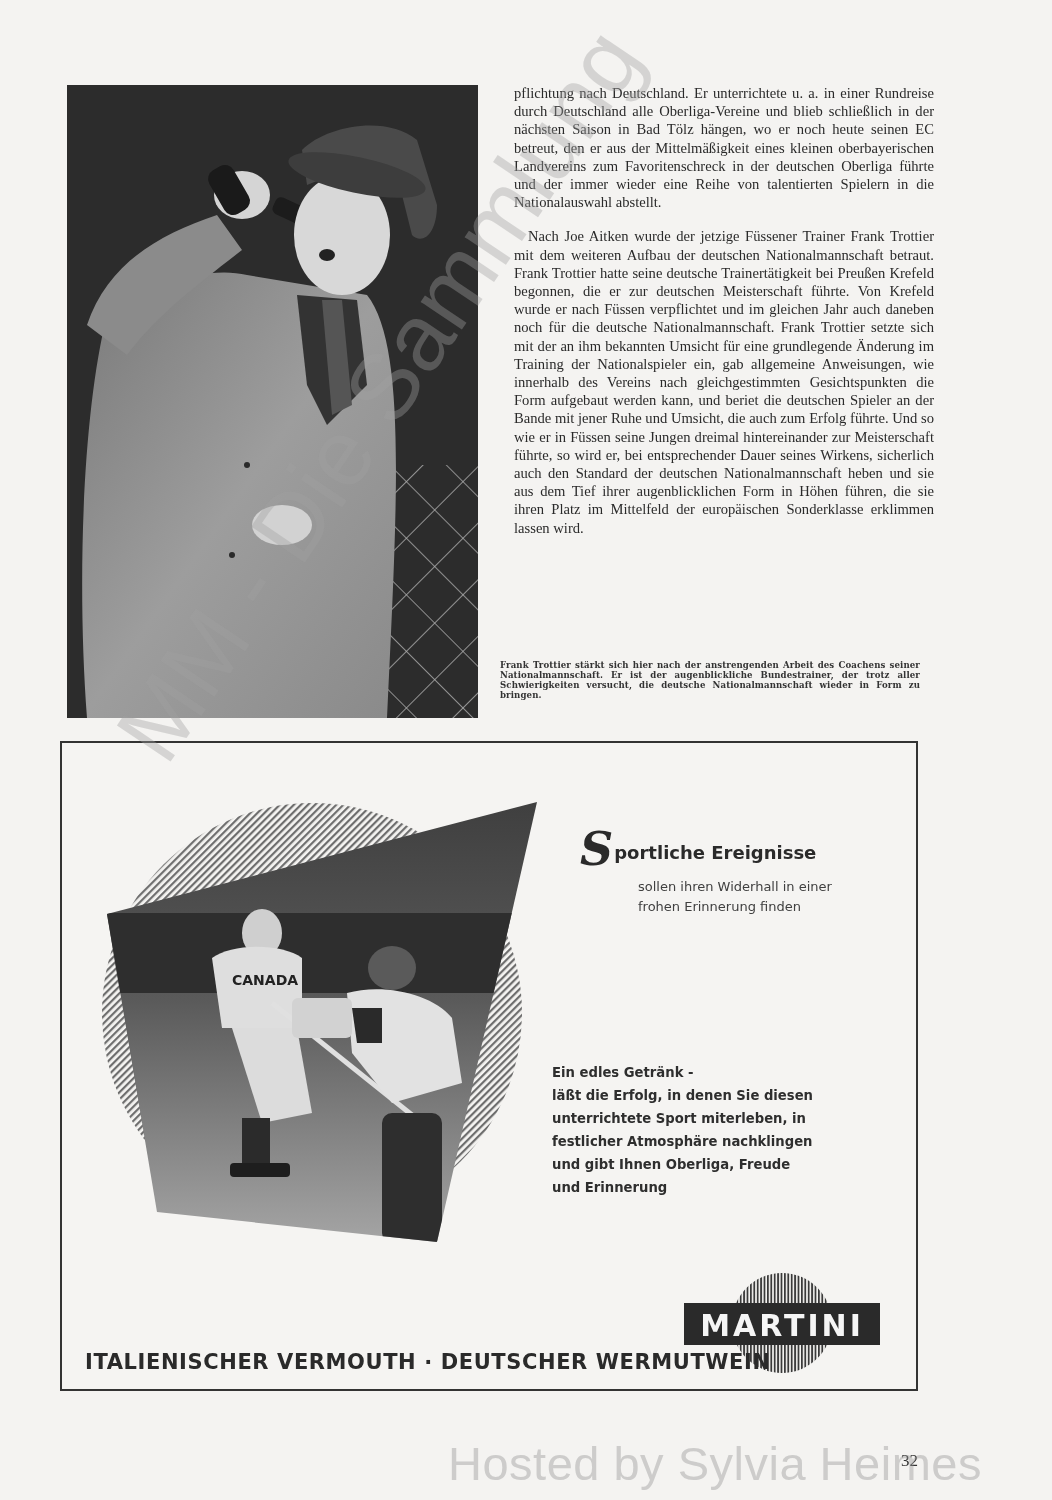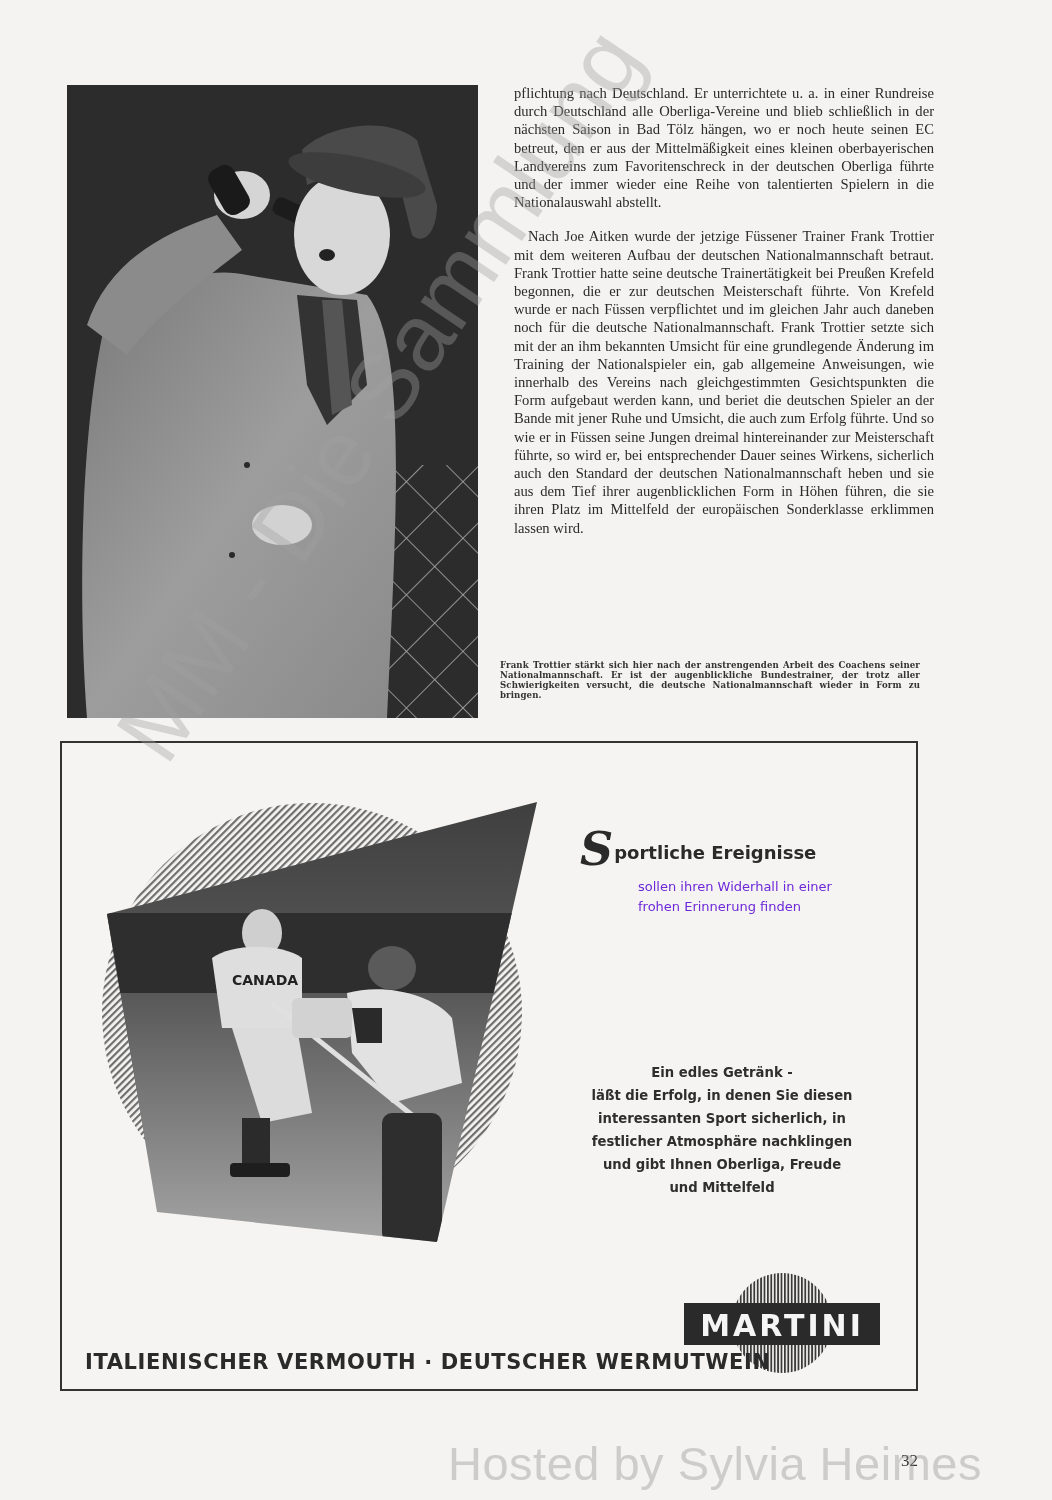--- a/index.html
+++ b/index.html
@@ -37,24 +37,24 @@
       position: absolute; left: 518px; top: 80px;
       font-family: "DejaVu Sans", sans-serif; font-weight: bold; font-size: 18px; color: #2a2a2a;
       display: flex; align-items: flex-end;
     }
     .ad-headline .big-s {
       font-family: "DejaVu Serif", serif; font-size: 46px; line-height: 40px;
       font-style: italic; font-weight: bold; margin-right: 1px; transform: translateY(6px);
     }
     .ad-sub {
       position: absolute; left: 576px; top: 134px;
-      font-family: "DejaVu Sans", sans-serif; font-size: 13px; line-height: 20px; color: #6d28d9;
+      font-family: "DejaVu Sans", sans-serif; font-size: 13px; line-height: 20px; color: #404040;
     }
     .ad-body {
-      position: absolute; left: 490px; top: 318px; width: 340px; text-align: center;
+      position: absolute; left: 490px; top: 318px; width: 340px; 
       font-family: "DejaVu Sans", sans-serif; font-weight: bold; font-size: 13.2px;
       line-height: 23px; color: #2e2e2e;
     }
     .ad-body .spaced { letter-spacing: 3px; }
     .martini-logo { position: absolute; left: 620px; top: 525px; width: 200px; height: 110px; }
     .ad-footer {
       position: absolute; left: 23px; top: 607px;
       font-family: "DejaVu Sans", sans-serif; font-weight: bold; font-size: 21px;
       letter-spacing: 0.6px; color: #2a2a2a;
     }
@@ -167,24 +167,24 @@
   </div>
 
   <div class="ad-sub">
     <div>sollen ihren Widerhall in einer</div>
     <div>frohen Erinnerung finden</div>
   </div>
 
   <div class="ad-body">
     <div>Ein edles Getränk -</div>
     <div>läßt die Erfolg, in denen Sie diesen</div>
-    <div>interessanten Sport sicherlich, in</div>
+    <div>unterrichtete Sport miterleben, in</div>
     <div>festlicher Atmosphäre nachklingen</div>
     <div>und gibt Ihnen Oberliga, Freude</div>
-    <div>und Mittelfeld</div>
+    <div>und Erinnerung</div>
   </div>
 
   <svg class="martini-logo" viewBox="0 0 200 110">
     <defs>
       <pattern id="vstripes" width="3.4" height="10" patternUnits="userSpaceOnUse">
         <rect width="3.4" height="10" fill="#f5f4f2"></rect>
         <rect width="1.8" height="10" fill="#3a3a3a"></rect>
       </pattern>
     </defs>
     <circle cx="100" cy="55" r="50" fill="url(#vstripes)"></circle>

